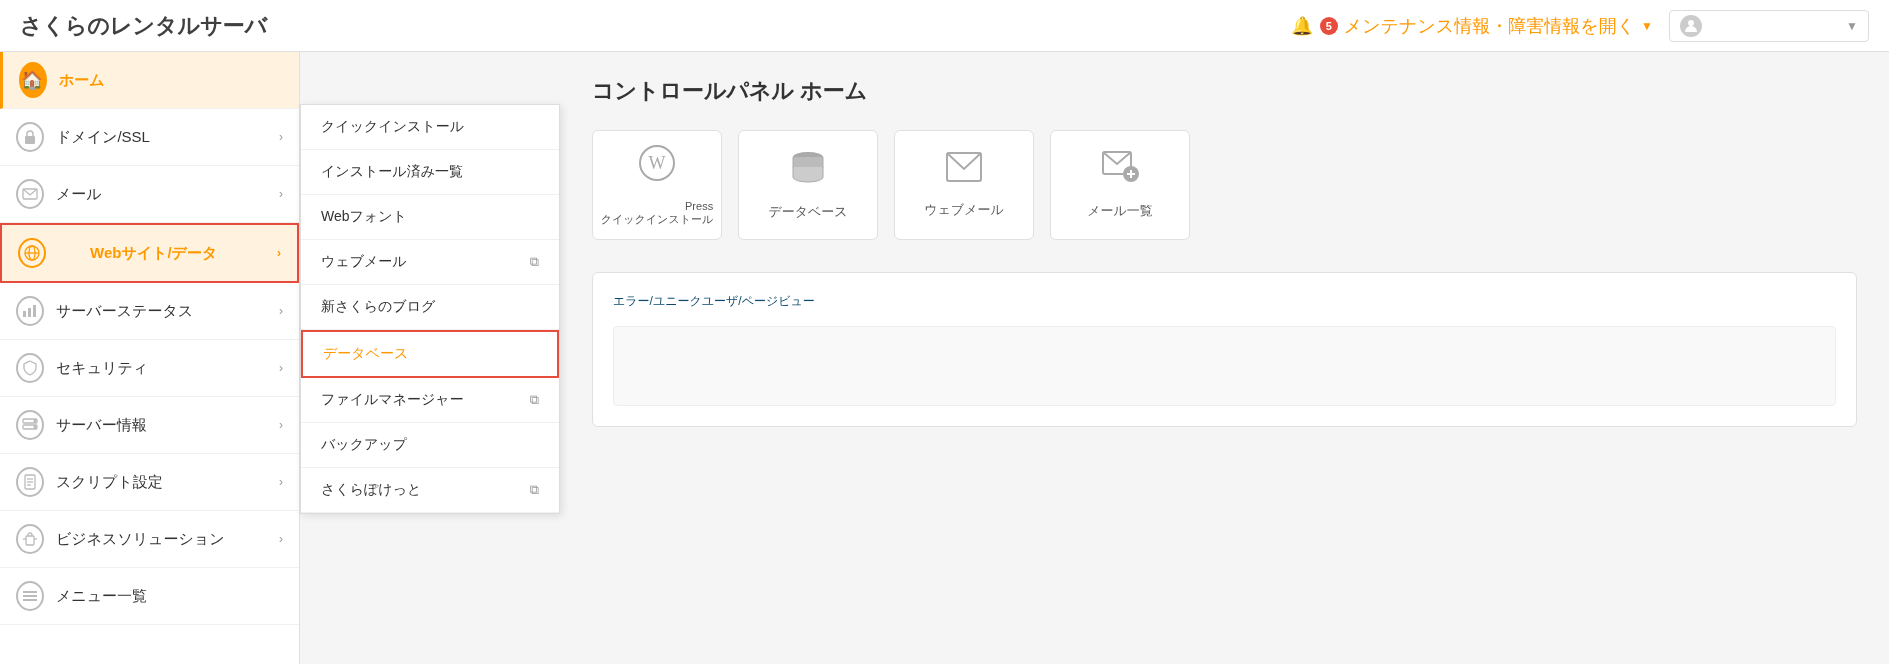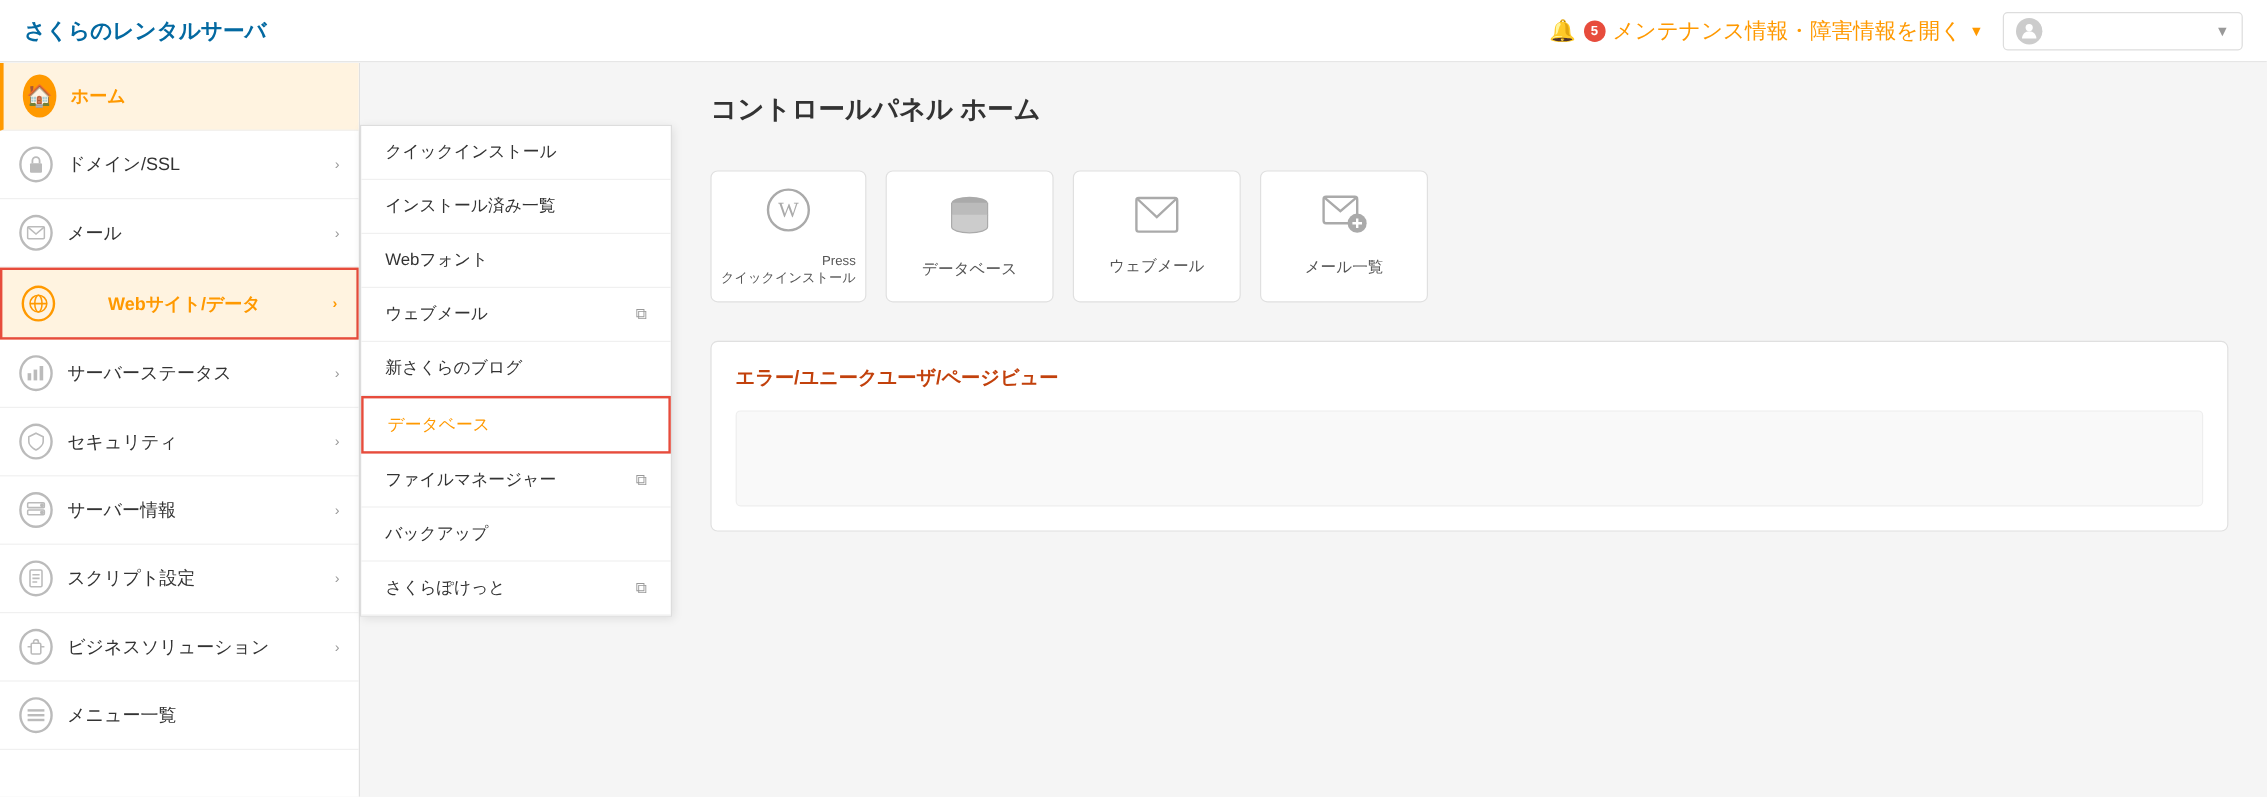--- a/index.html
+++ b/index.html
@@ -12,23 +12,23 @@
       display: flex;
       align-items: center;
       justify-content: space-between;
       padding: 0 20px;
       border-bottom: 1px solid #e0e0e0;
       position: fixed;
       top: 0; left: 0; right: 0;
       z-index: 100;
     }
     .header-title {
-      font-size: 18px;
+      font-size: 22px;
       font-weight: bold;
-      color: #0369a1;
+      color: #404040;
     }
     .header-right {
       display: flex;
       align-items: center;
       gap: 16px;
     }
     .notification-btn {
       display: flex;
       align-items: center;
       gap: 6px;
@@ -167,21 +167,21 @@
     .main-content {
       flex: 1;
       padding: 24px 32px;
       overflow-y: auto;
       background: #f5f5f5;
     }
     .page-title {
       font-size: 22px;
       font-weight: bold;
       color: #333;
-      margin-bottom: 36px;
+      margin-bottom: 24px;
     }
 
     
     .cards-row {
       display: flex;
       gap: 16px;
       margin-bottom: 32px;
     }
     .card {
       background: #fff;
@@ -204,23 +204,23 @@
     }
 
     
     .chart-section {
       background: #fff;
       border: 1px solid #e0e0e0;
       border-radius: 6px;
       padding: 20px;
     }
     .chart-title {
-      font-size: 16px;
-      font-weight: bold;
-      color: #c2410c;
+      font-size: 12px;
+      font-weight: normal;
+      color: #0c4a6e;
       margin-bottom: 16px;
     }
 
     
     .home-circle {
       width: 36px;
       height: 36px;
       background: #f90;
       border-radius: 50%;
       display: flex;

